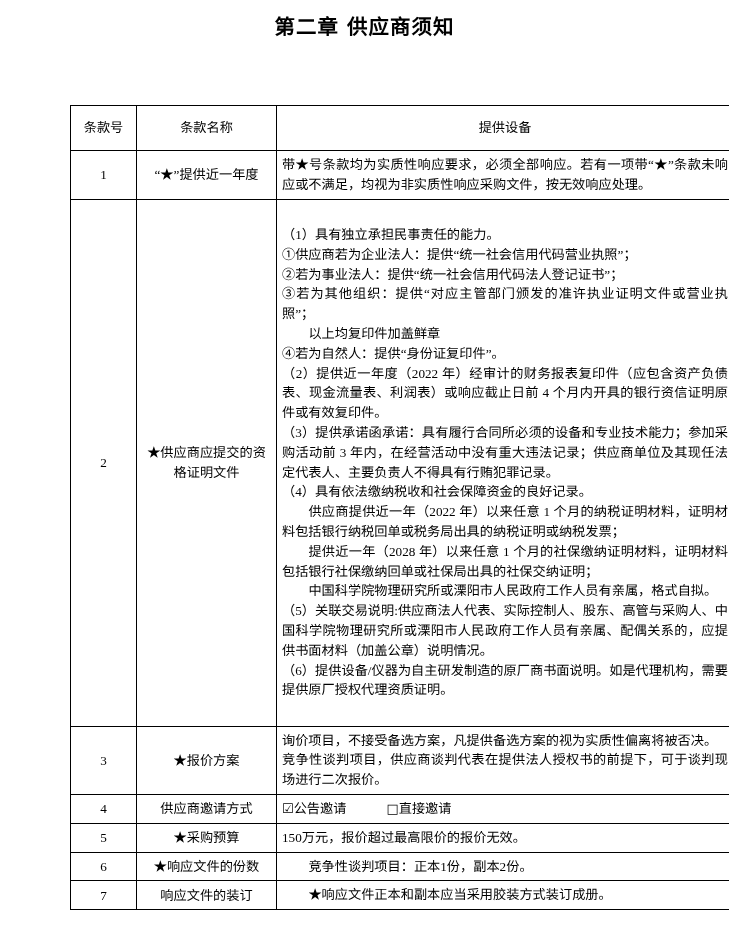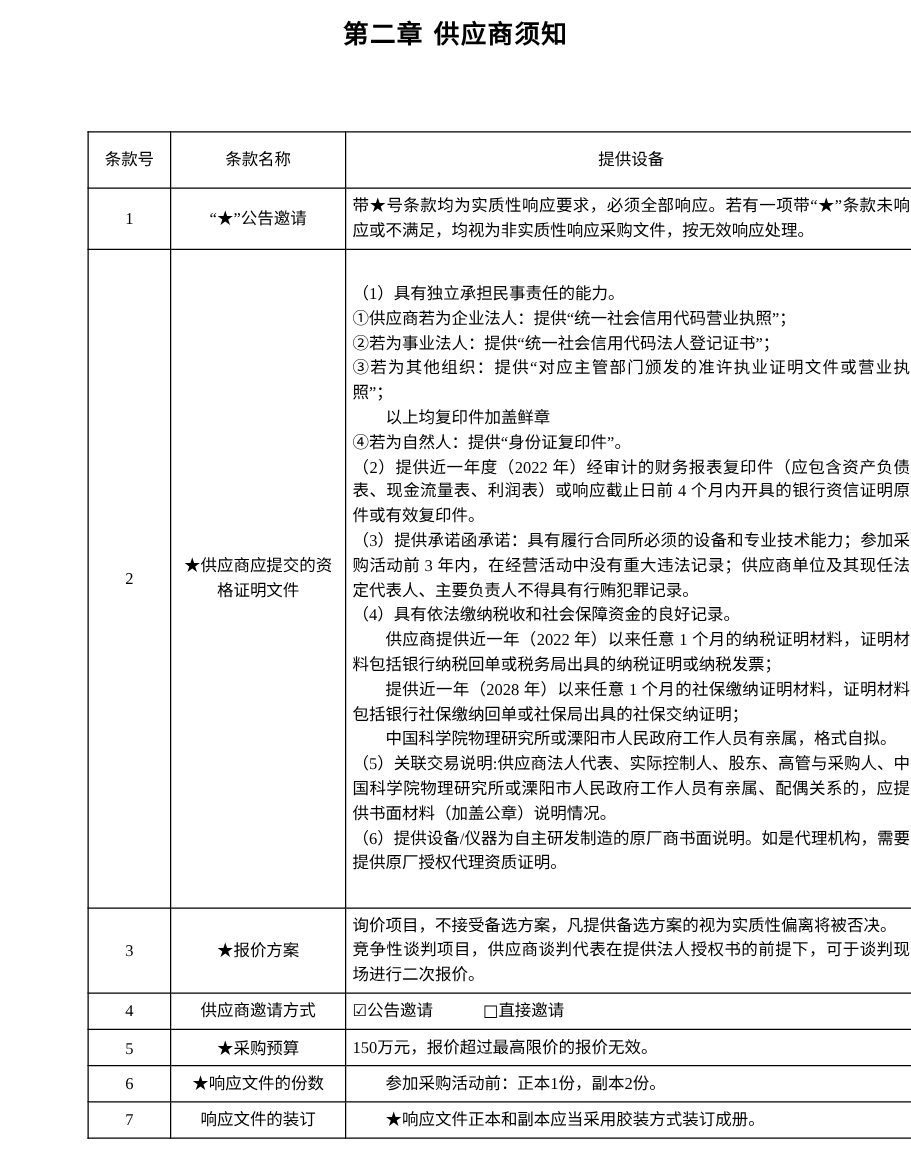--- a/index.html
+++ b/index.html
@@ -119,21 +119,21 @@
       </colgroup>
       <tbody>
         <tr class="header-row">
           <td>条款号</td>
           <td>条款名称</td>
           <td>提供设备</td>
         </tr>
 
         <tr>
           <td class="num">1</td>
-          <td class="name">“★”公告邀请</td>
+          <td class="name">“★”提供近一年度</td>
           <td class="desc mid">
             <p>带★号条款均为实质性响应要求，必须全部响应。若有一项带“★”条款未响应或不满足，均视为非实质性响应采购文件，按无效响应处理。</p>
           </td>
         </tr>
 
         <tr>
           <td class="num">2</td>
           <td class="name">★供应商应提交的资格证明文件</td>
           <td class="desc tall-cell">
             <p>（1）具有独立承担民事责任的能力。</p>
@@ -175,21 +175,21 @@
           <td class="name">★采购预算</td>
           <td class="desc mid">
             <p>150万元，报价超过最高限价的报价无效。</p>
           </td>
         </tr>
 
         <tr>
           <td class="num">6</td>
           <td class="name">★响应文件的份数</td>
           <td class="desc mid">
-            <p class="indent">参加采购活动前：正本1份，副本2份。</p>
+            <p class="indent">竞争性谈判项目：正本1份，副本2份。</p>
           </td>
         </tr>
 
         <tr>
           <td class="num">7</td>
           <td class="name">响应文件的装订</td>
           <td class="desc mid">
             <p class="indent">★响应文件正本和副本应当采用胶装方式装订成册。</p>
           </td>
         </tr>

